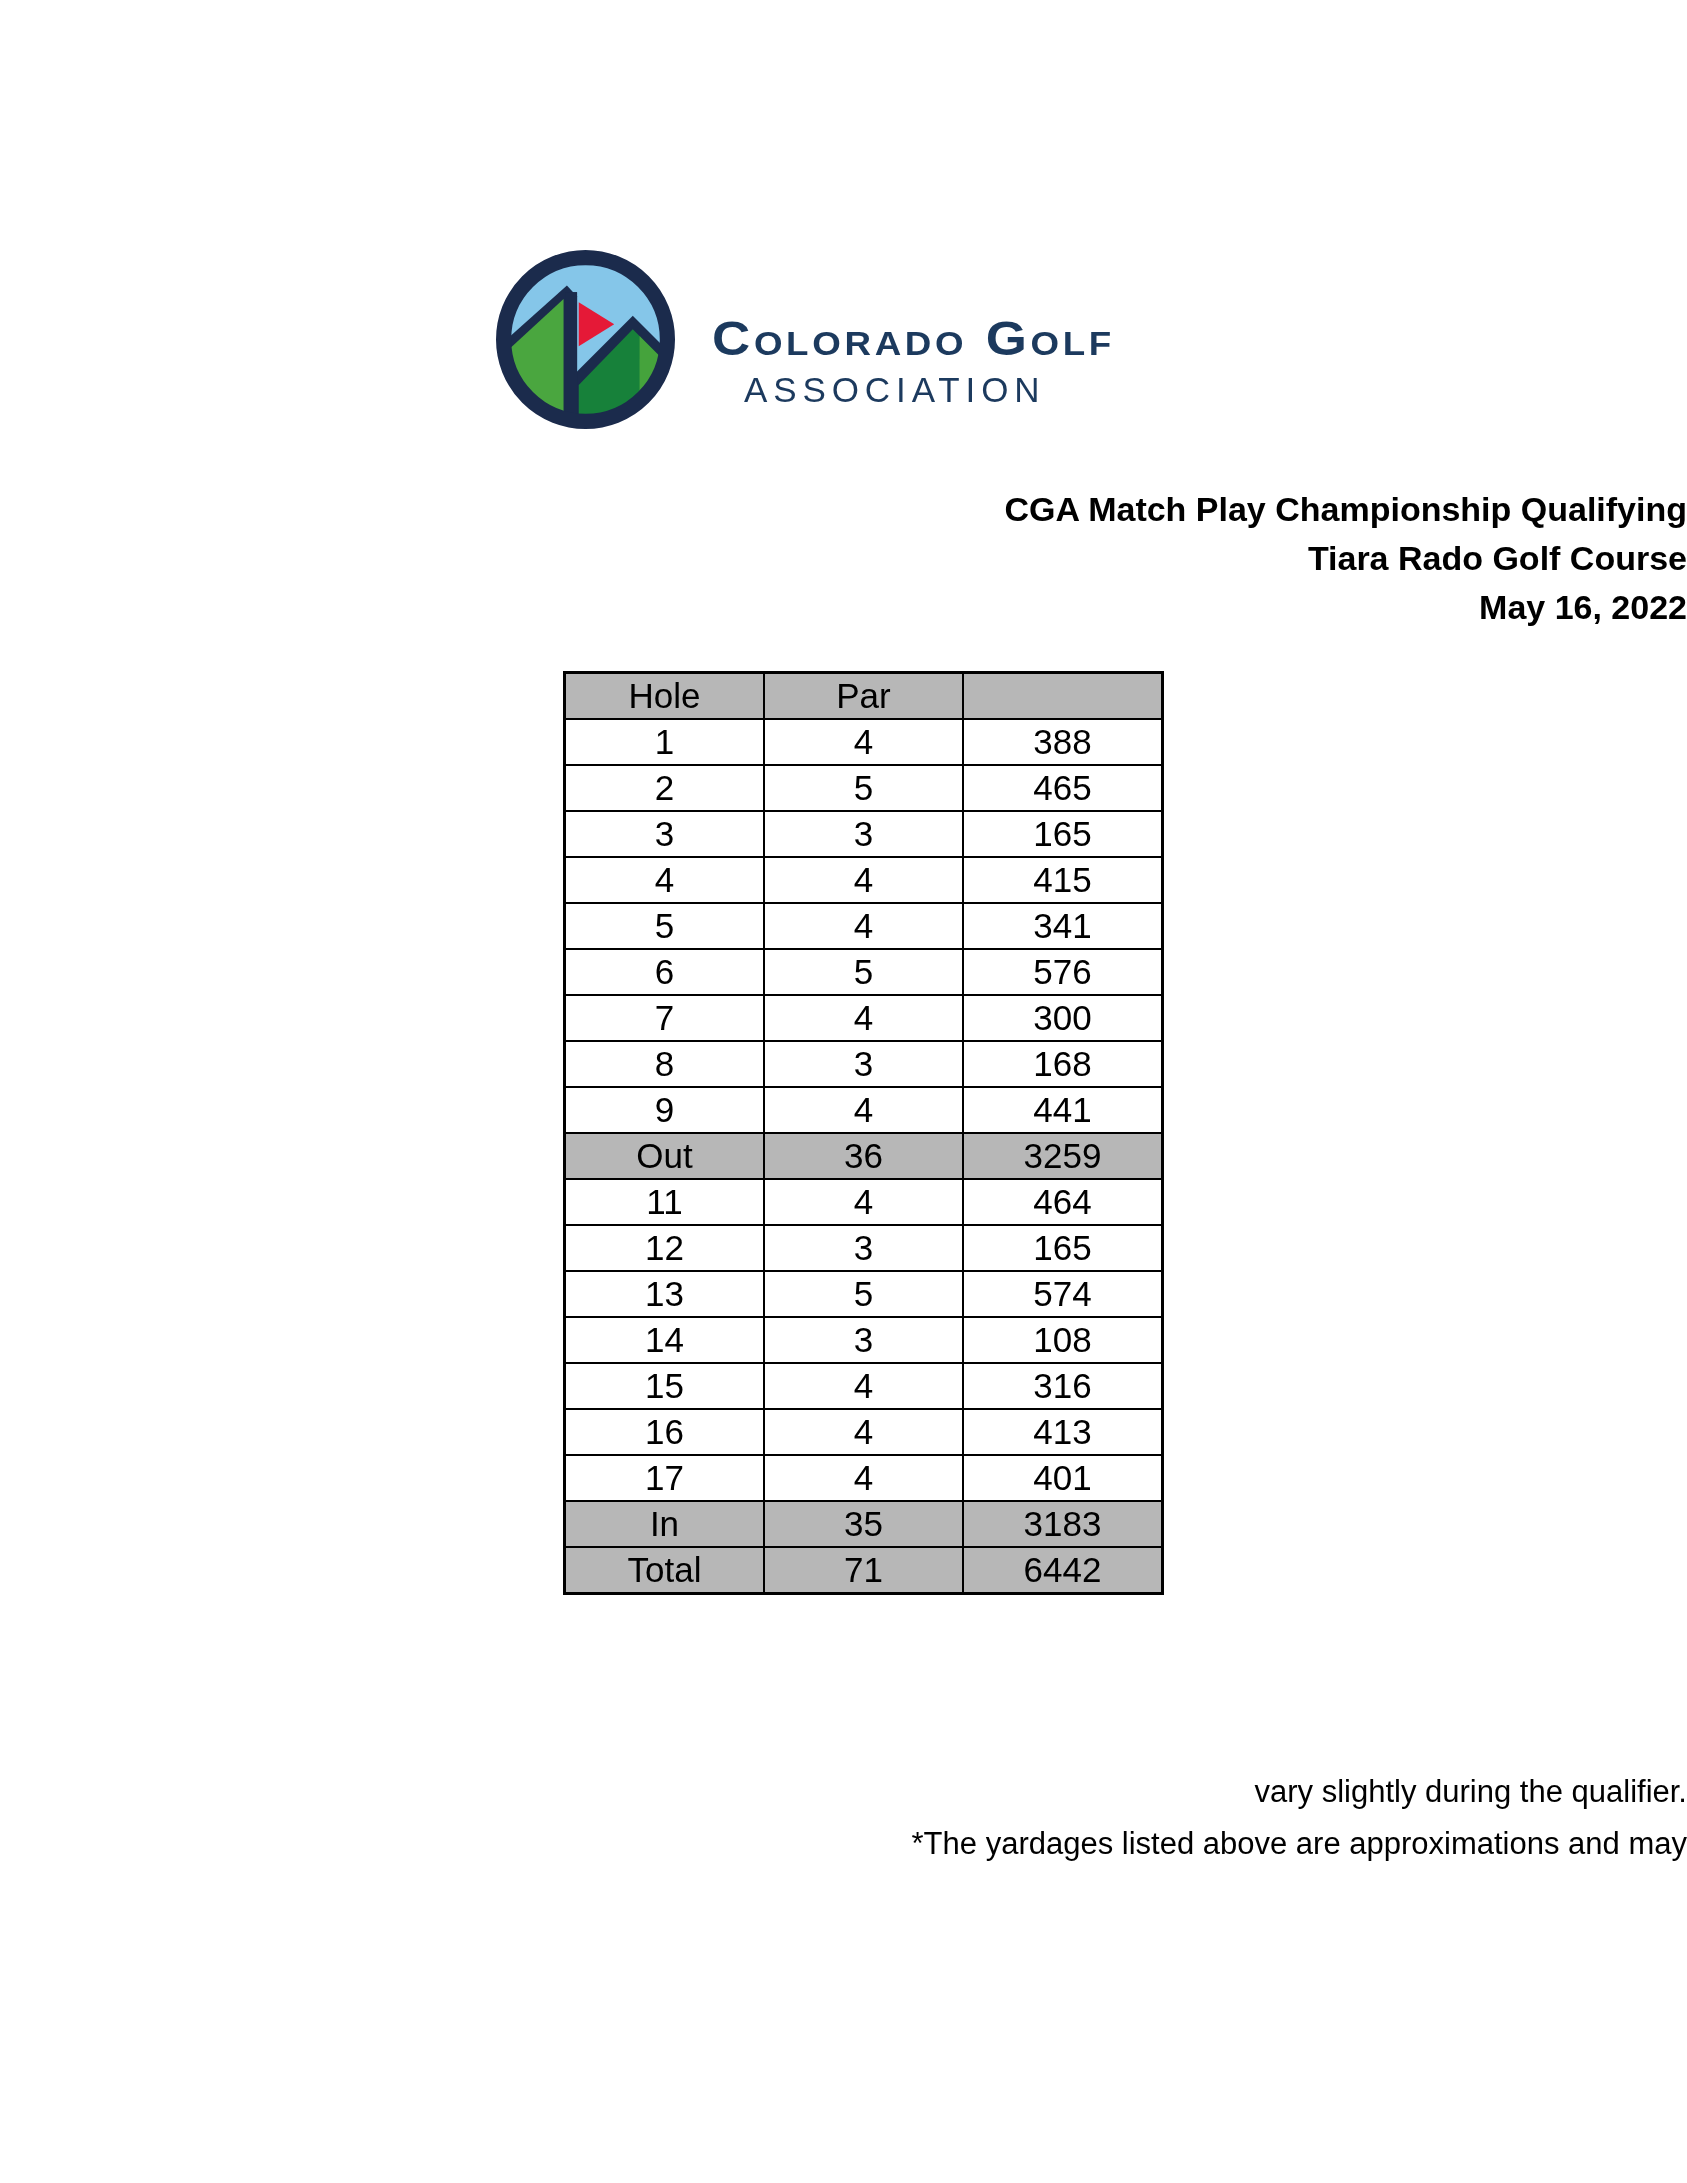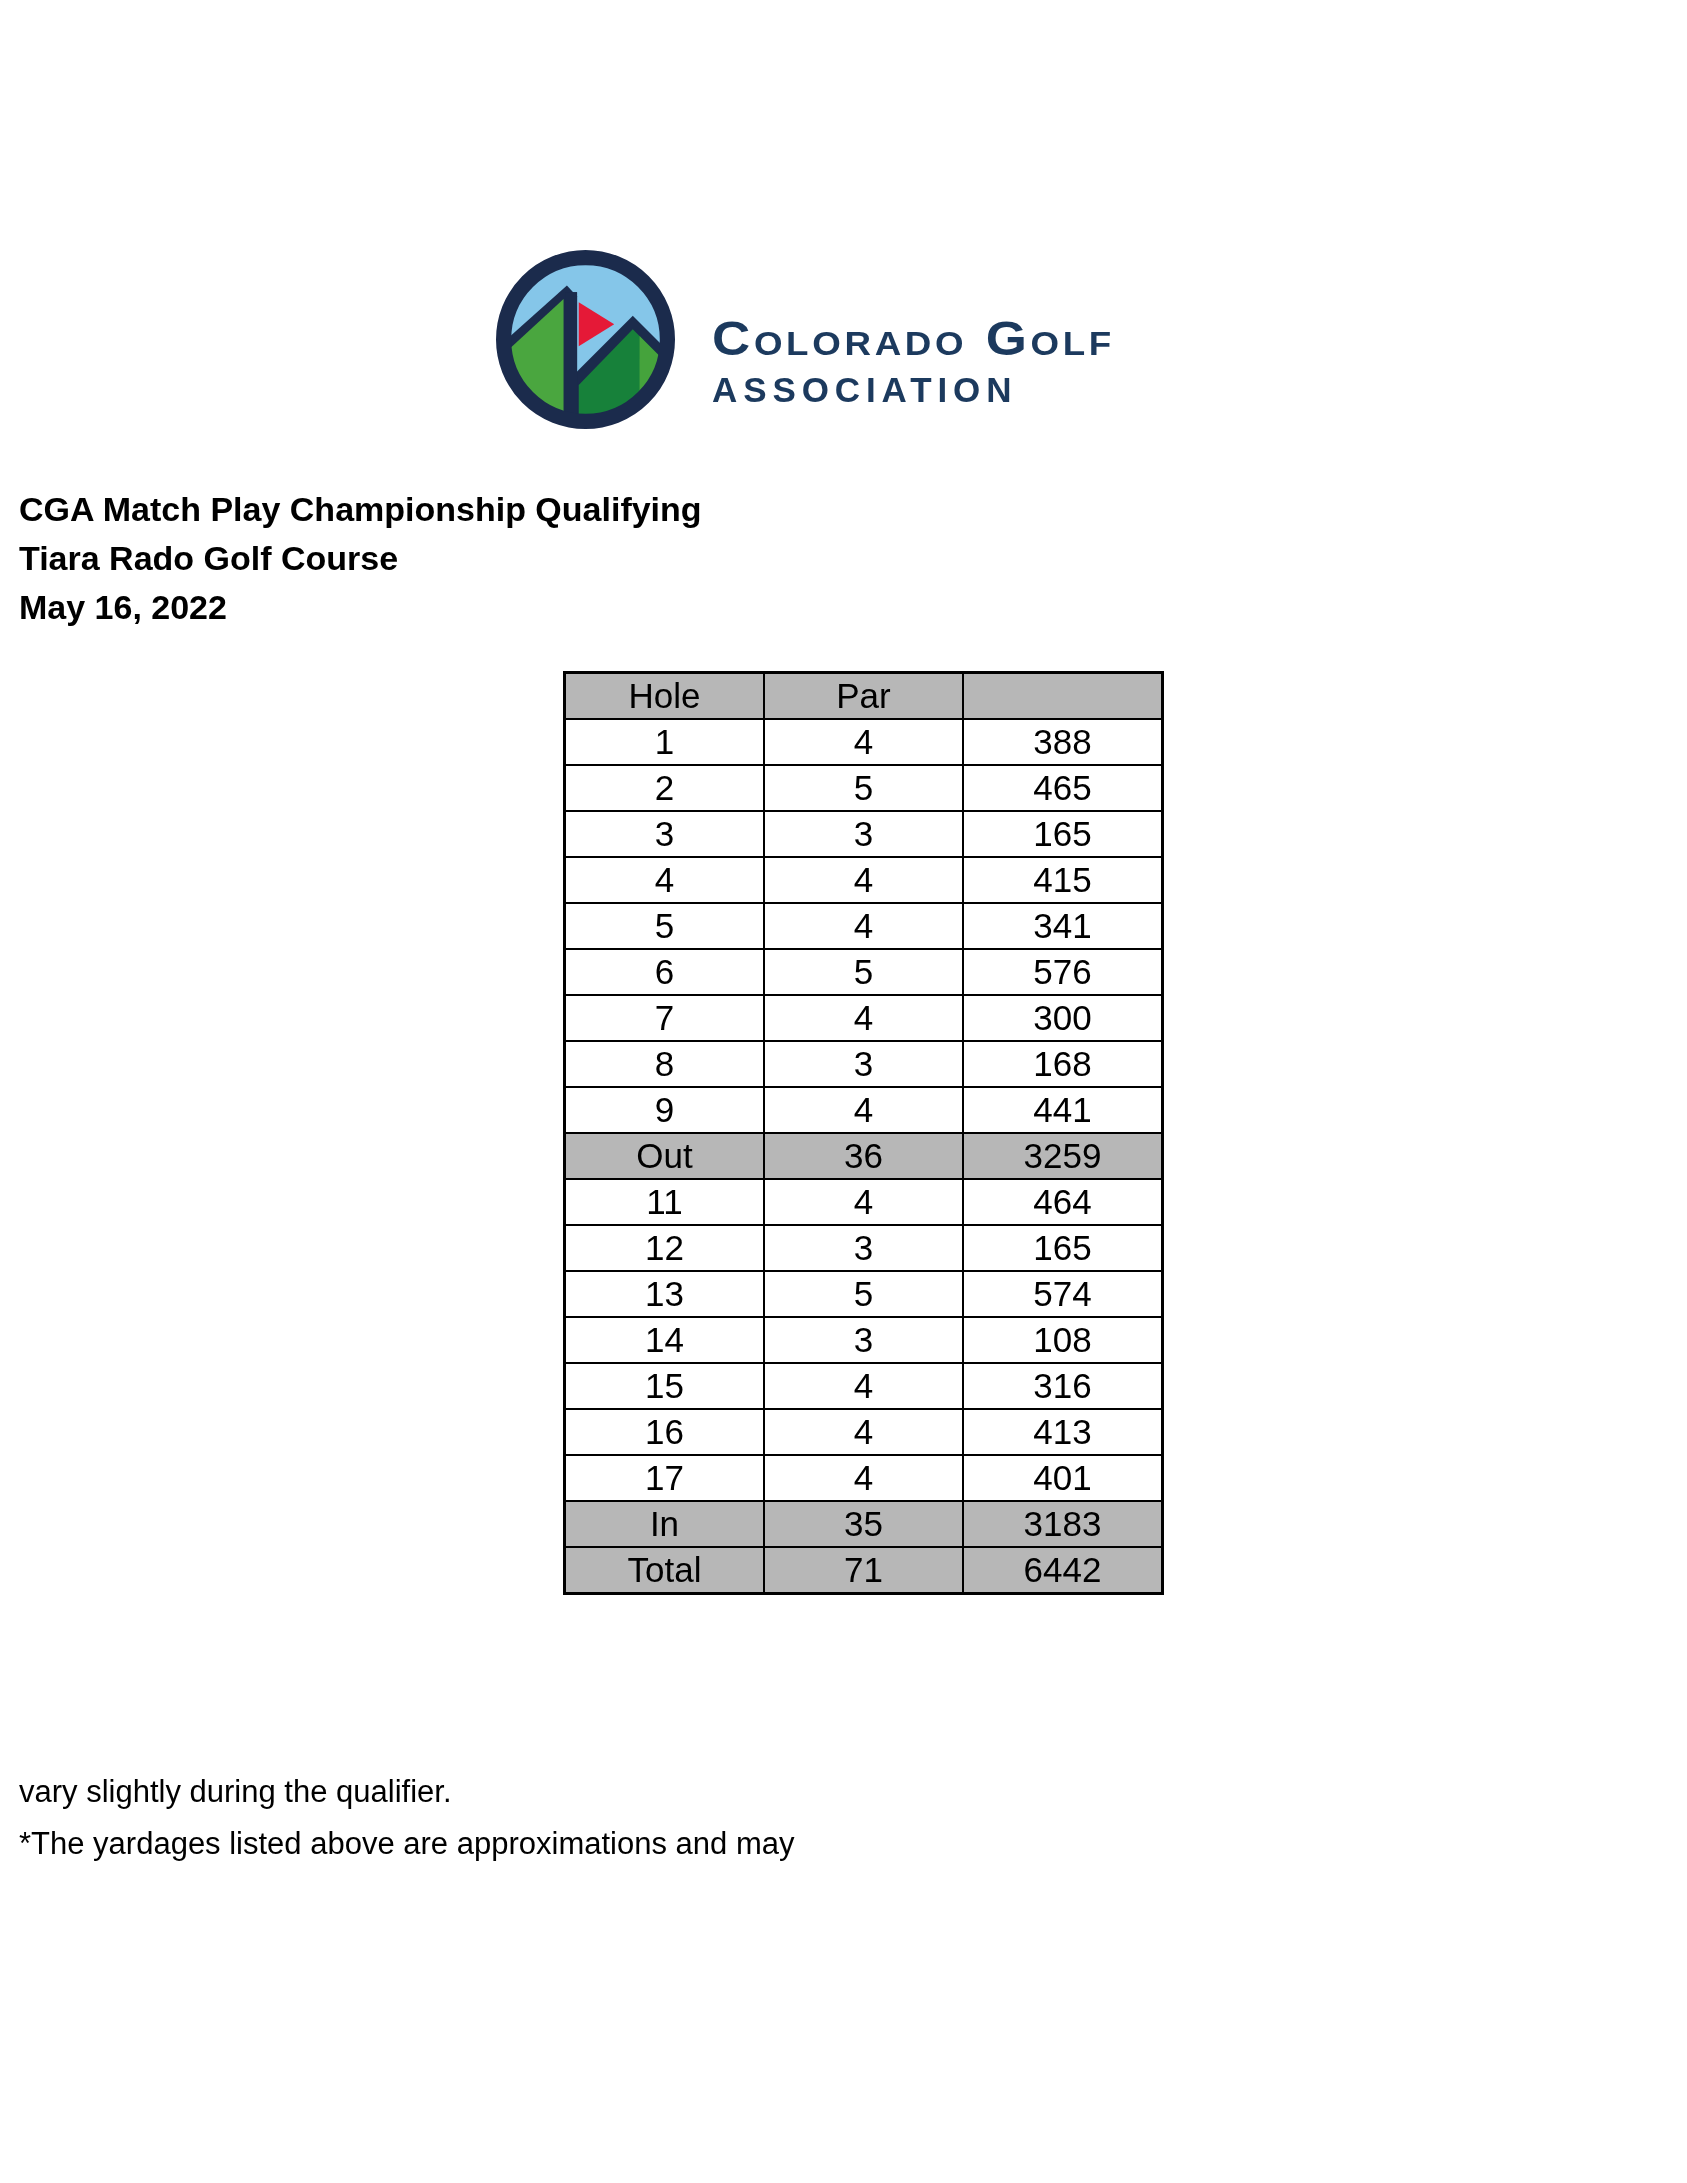--- a/index.html
+++ b/index.html
@@ -24,28 +24,29 @@
     letter-spacing:3.4px;
     color:var(--navy-text);
     line-height:47px;
     transform:scaleX(1.08);
     transform-origin:left center;
     white-space:nowrap;
   }
   .logo-sub{
     margin-top:8.4px;
     font-size:35px;
-    font-weight:700;
+    font-weight:400;
     letter-spacing:5.9px;
     color:var(--navy-text);
     white-space:nowrap;
-  }
-
-  
-  .centered{left:19px;width:1660px;text-align:left;}
+    margin-left:32px;
+  }
+
+  
+  .centered{left:27px;width:1660px;text-align:right;}
 
   
   .title-block{top:485px;font-weight:bold;font-size:34px;line-height:49px;color:#000;}
 
   
   .table-wrap{left:563px;top:671px;}
   table.scorecard{
     border-collapse:collapse;
     table-layout:fixed;
     width:590px;

